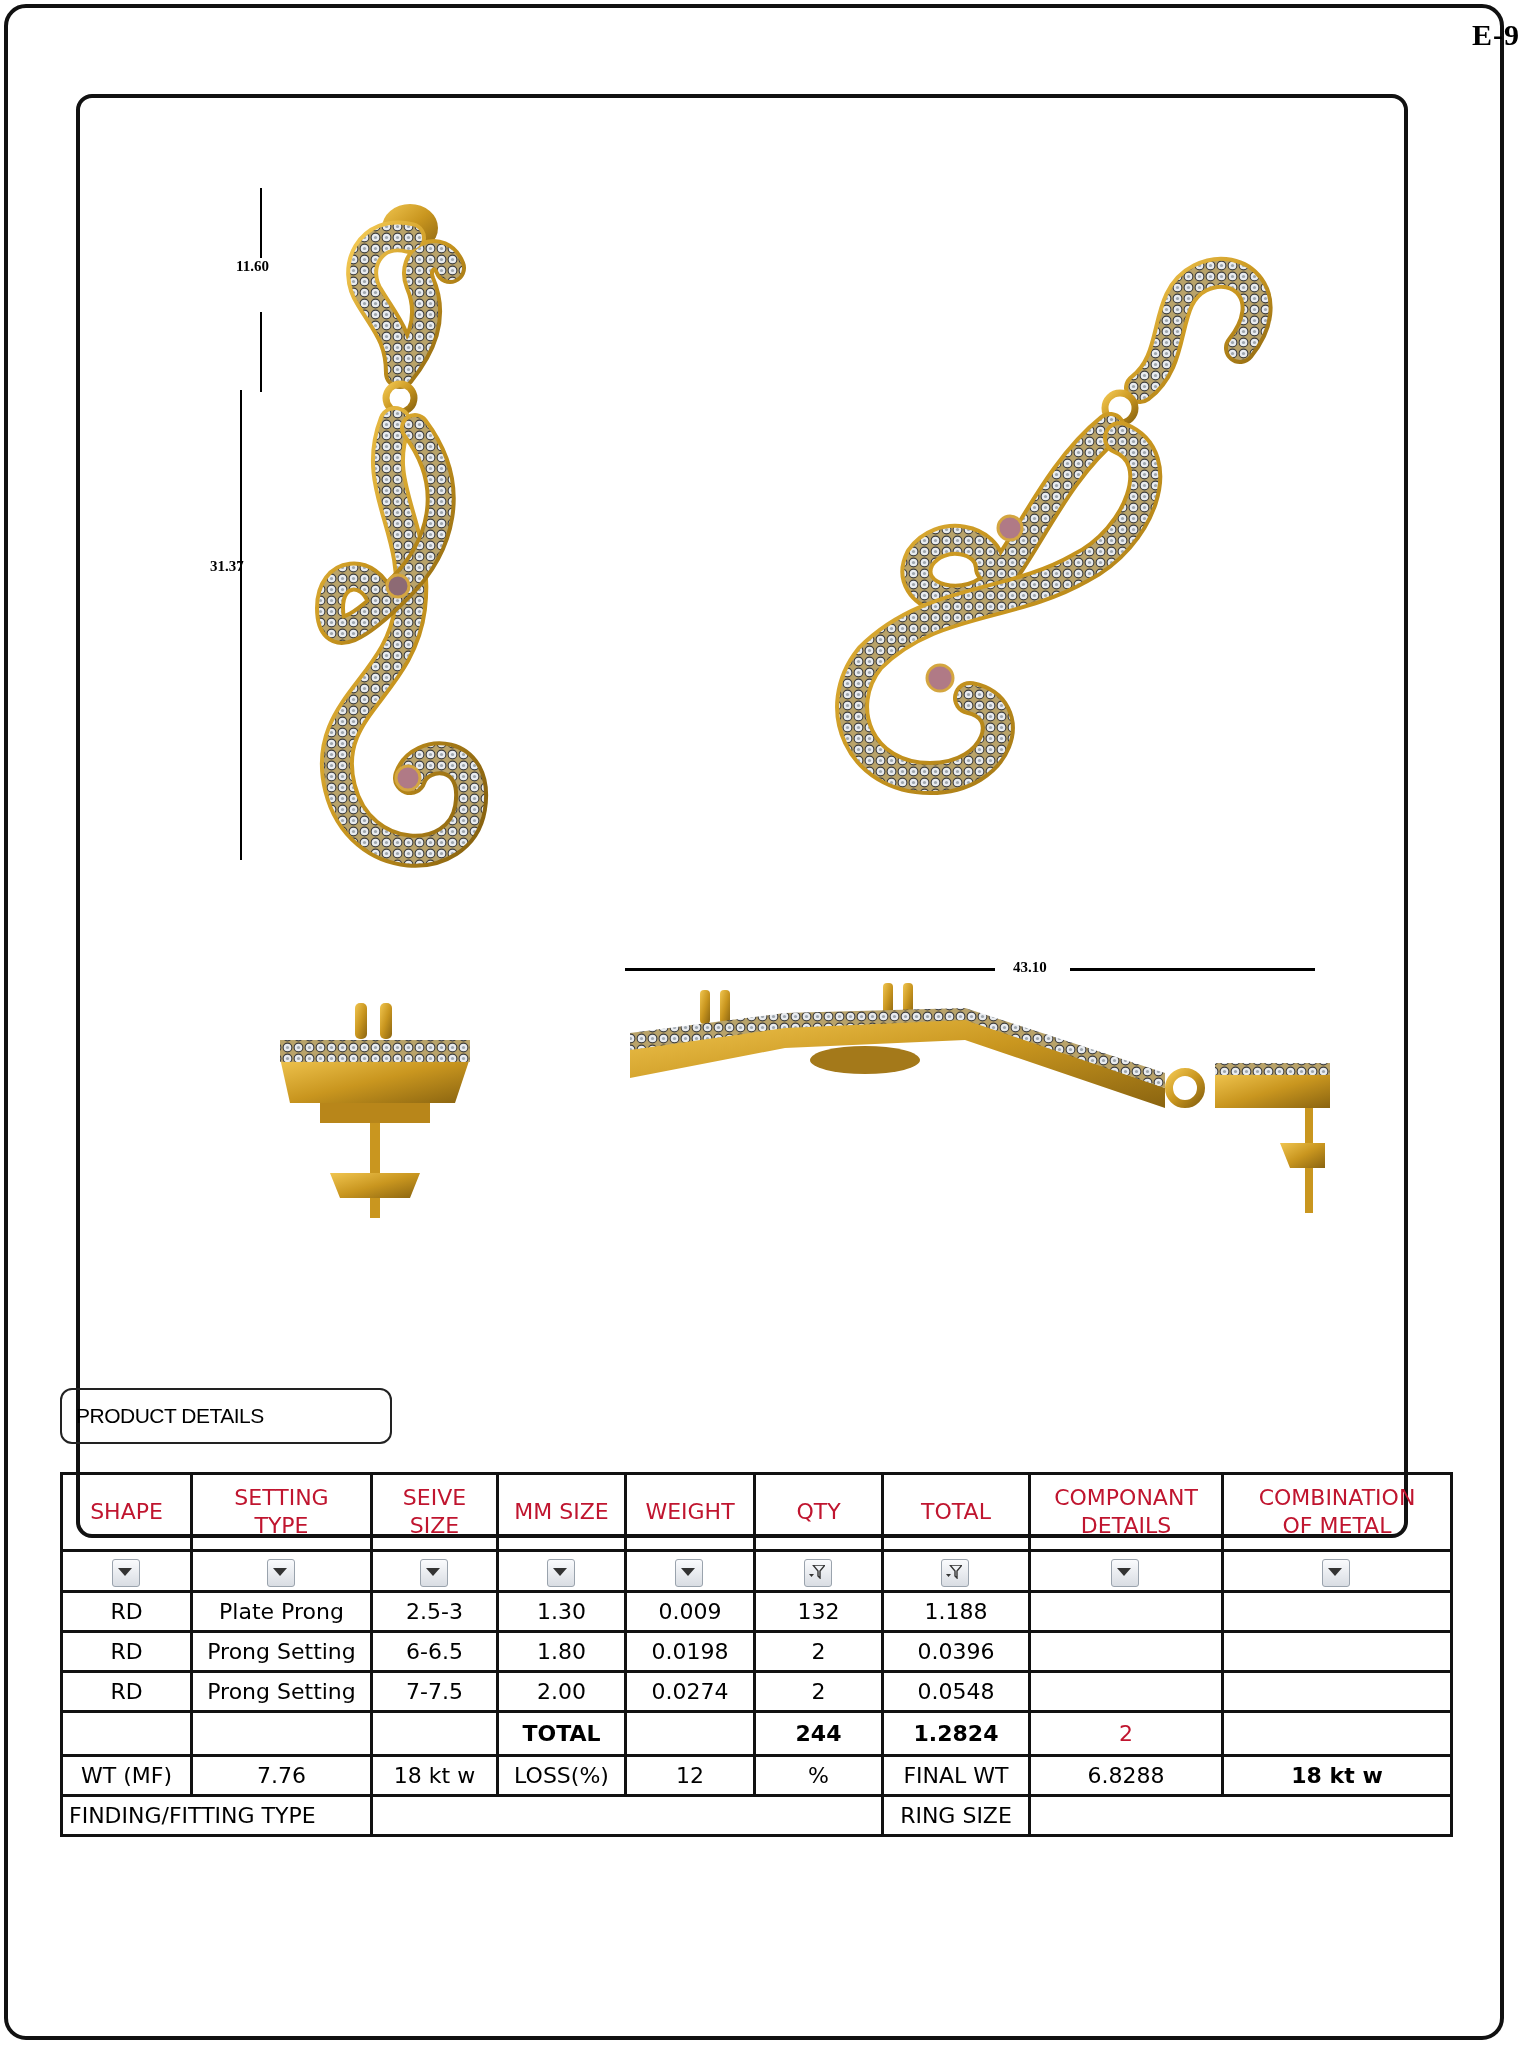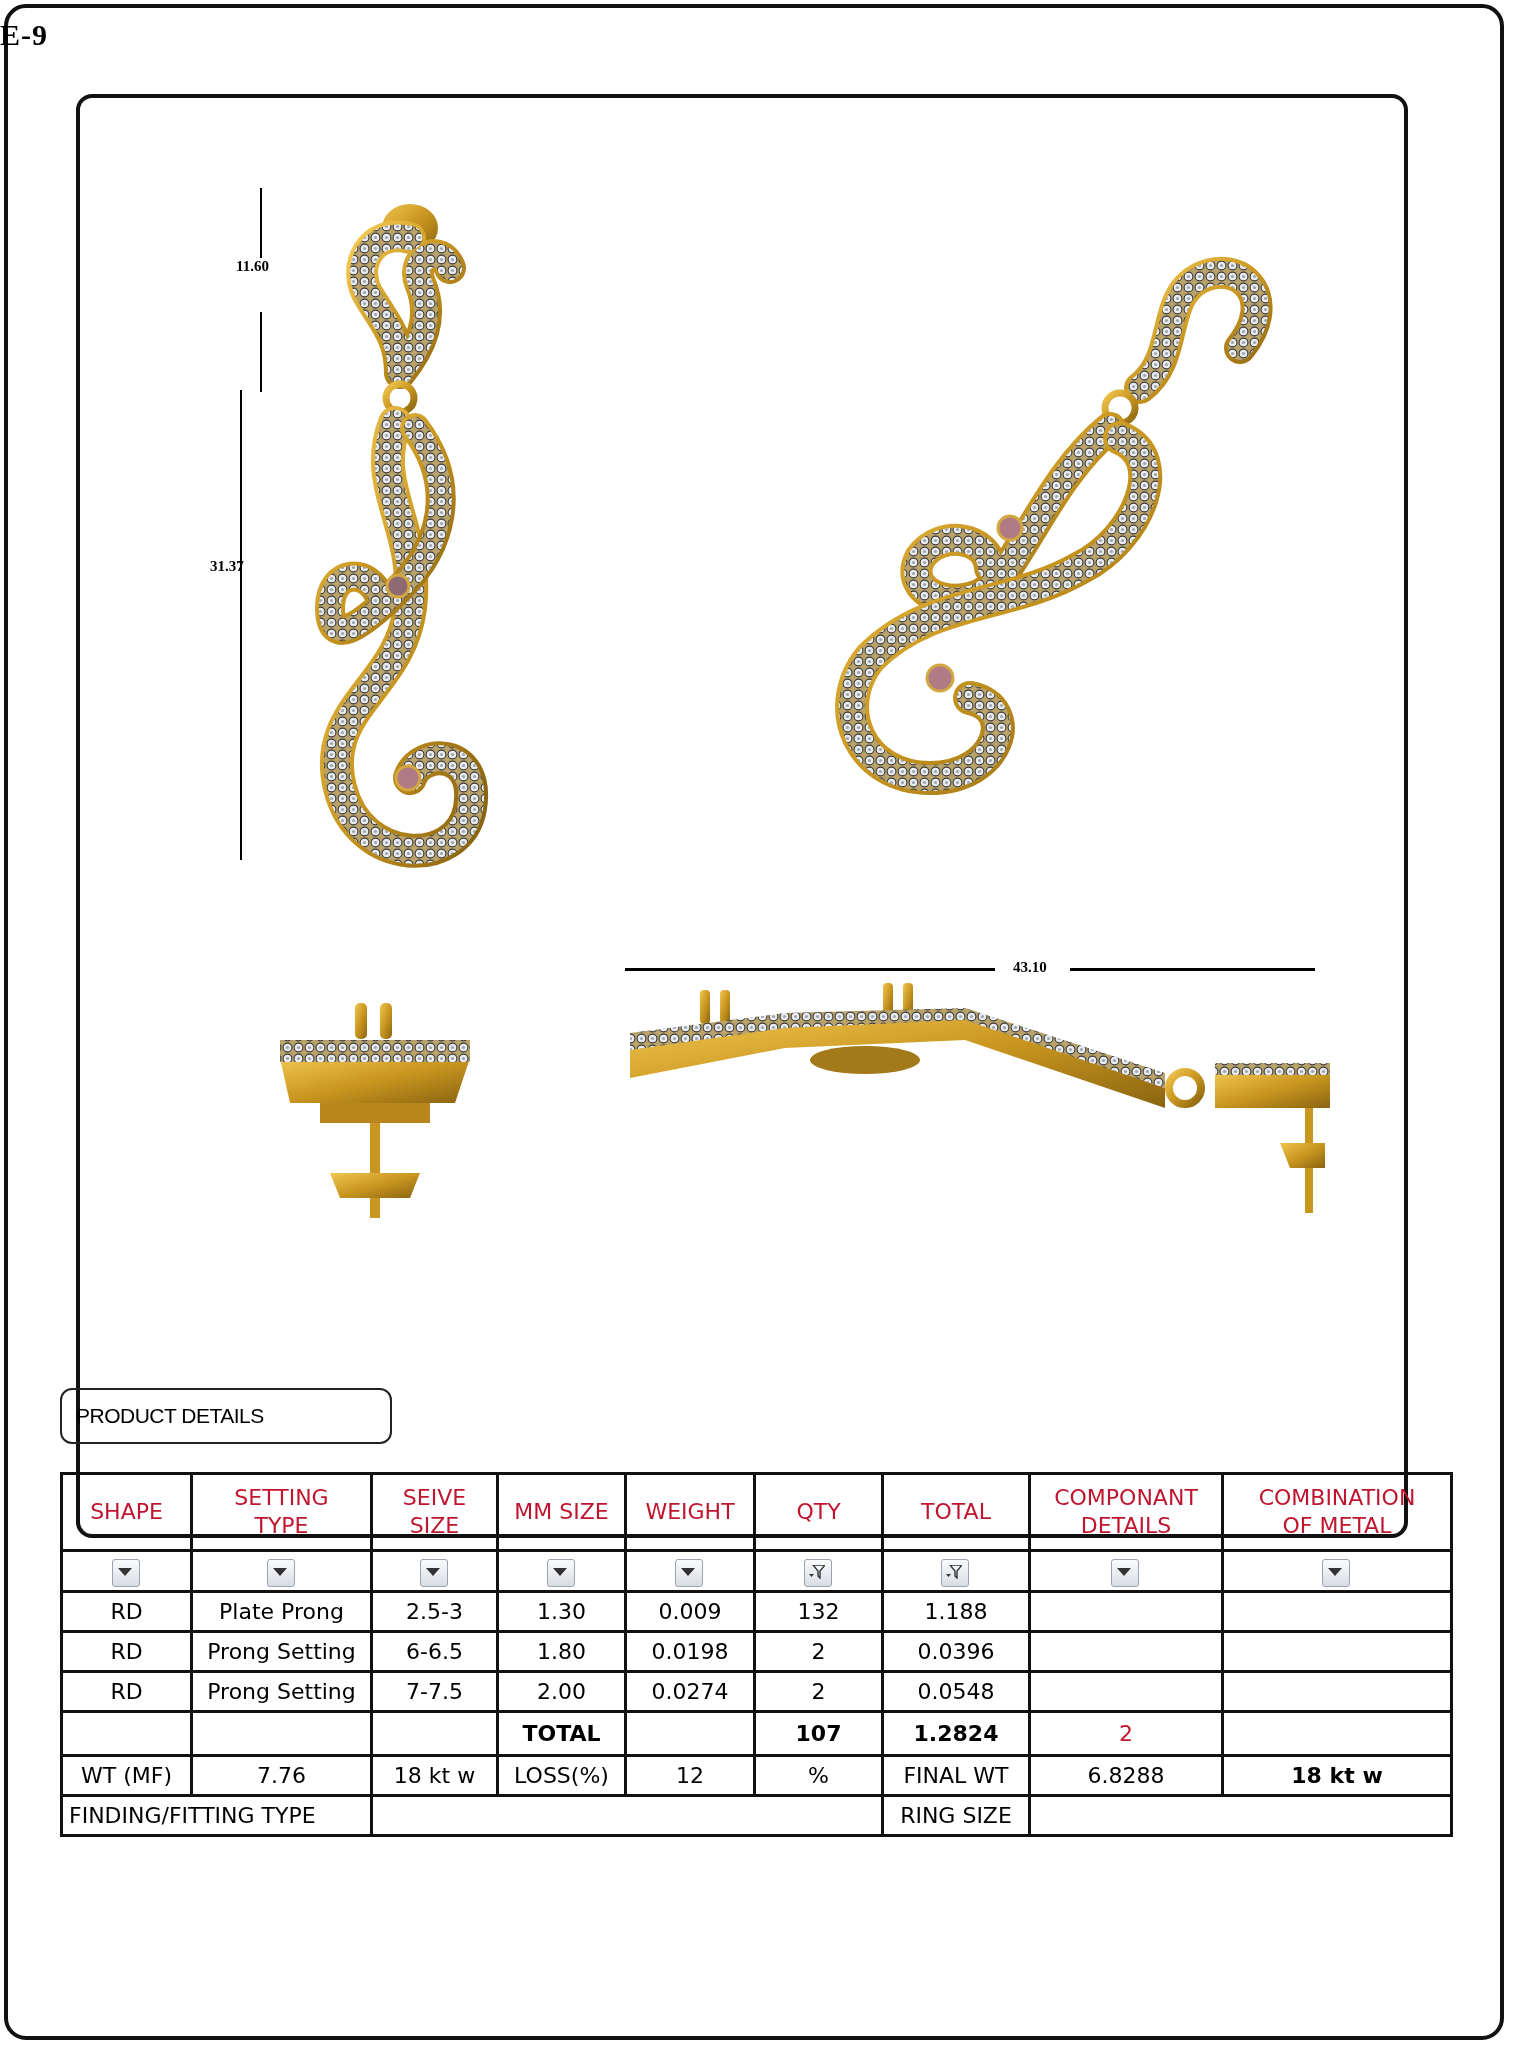--- a/index.html
+++ b/index.html
@@ -1,20 +1,20 @@
 <!DOCTYPE html>
 <html><head>
 <meta charset="utf-8">
 <style>
   html, body { margin: 0; padding: 0; background: #ffffff; }
   body { width: 1520px; height: 2050px; position: relative; overflow: hidden;
          font-family: "Liberation Sans", sans-serif; color: #000; }
   .outer-frame { position: absolute; left: 4px; top: 4px; width: 1500px; height: 2036px;
                  border: 4px solid #111; border-radius: 22px; box-sizing: border-box; }
-  .page-title { position: absolute; left: 0; width: 1520px; top: 18px; text-align: left;
+  .page-title { position: absolute; left: 0; width: 1520px; top: 18px; text-align: right;
                 font-family: "Liberation Serif", serif; font-weight: bold; font-size: 30px; letter-spacing: 1px; }
   .image-frame { position: absolute; left: 76px; top: 94px; width: 1332px; height: 1444px;
                  border: 4px solid #111; border-radius: 16px; box-sizing: border-box; background: #fff; }
   .dim-label { position: absolute; font-family: "Liberation Serif", serif; font-weight: bold; font-size: 15px; }
   .dim-line-v { position: absolute; width: 2px; background: #000; }
   .dim-line-h { position: absolute; height: 3px; background: #000; }
   .render { position: absolute; }
   .section-title { position: absolute; left: 60px; top: 1388px; width: 332px; height: 56px;
                    border: 2px solid #222; border-radius: 12px; box-sizing: border-box;
                    font-family: "Liberation Sans", sans-serif; font-size: 21px; line-height: 52px;
@@ -209,21 +209,21 @@
     <td>0.0548</td>
     <td></td>
     <td></td>
   </tr>
   <tr style="height:44px">
     <td></td>
     <td></td>
     <td></td>
     <td class="bold">TOTAL</td>
     <td></td>
-    <td class="bold">107</td>
+    <td class="bold">244</td>
     <td class="bold">1.2824</td>
     <td class="red">2</td>
     <td></td>
   </tr>
   <tr>
     <td>WT (MF)</td>
     <td>7.76</td>
     <td>18 kt w</td>
     <td>LOSS(%)</td>
     <td>12</td>

